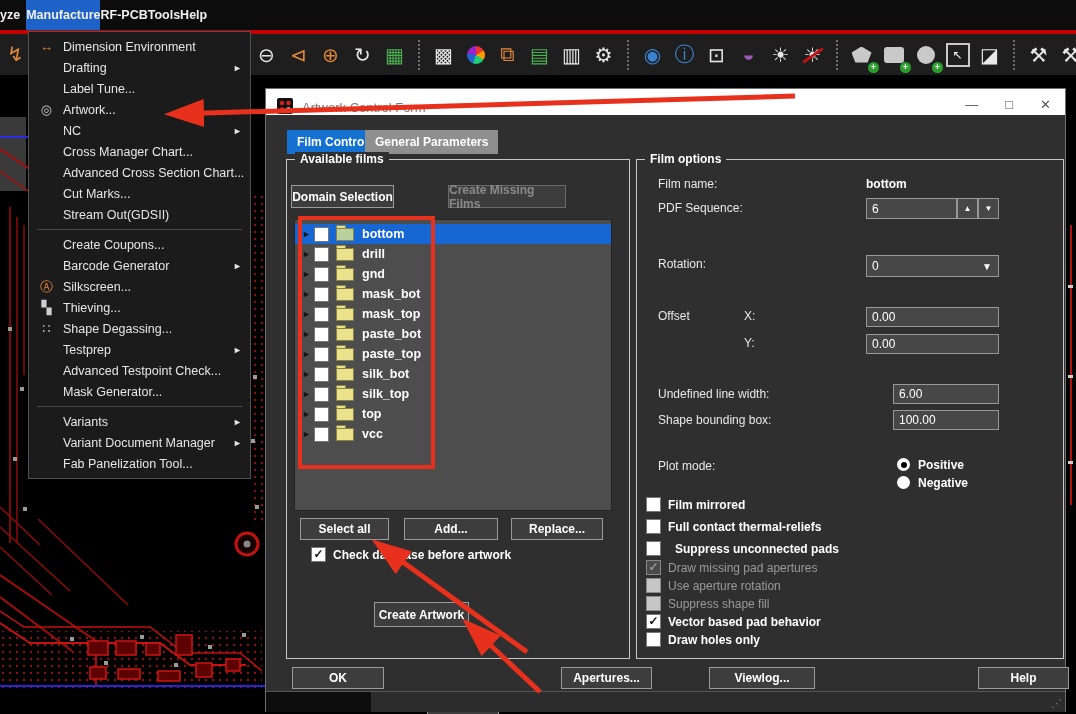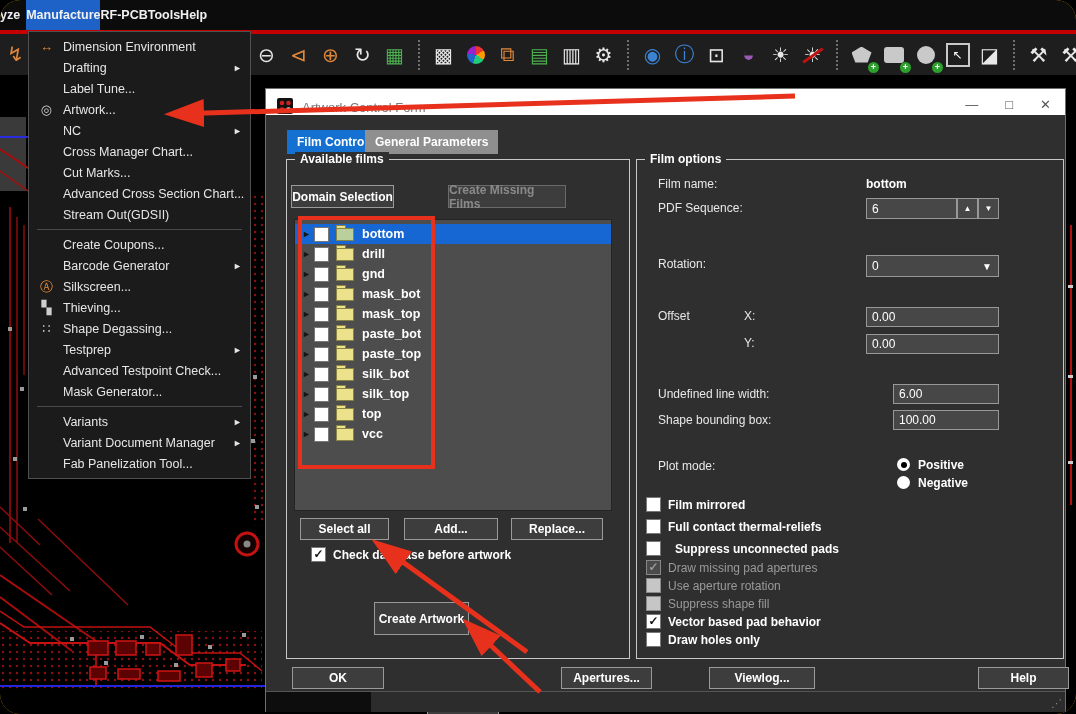--- a/index.html
+++ b/index.html
@@ -1,17 +1,17 @@
 <!DOCTYPE html>
 <html><head>
 <meta charset="utf-8">
 <style>
   html,body{margin:0;padding:0;background:#000;}
   #app{position:relative;width:1076px;height:714px;overflow:hidden;background:#eab308;
-       font-family:"Liberation Sans",sans-serif;border-radius:20px;-webkit-font-smoothing:antialiased;}
+       font-family:"Liberation Sans",sans-serif;-webkit-font-smoothing:antialiased;}
 
   
   .menubar{position:absolute;left:0;top:0;width:1076px;height:30px;background:#0c0c0c;
            display:flex;align-items:stretch;z-index:6;}
   .mb-item{display:flex;align-items:center;padding:0 0;color:#f0f0f0;font-size:12.5px;
            font-weight:bold;}
   .mb-item.partial{padding:0 6px 0 0;}
   .mb-item.active{background:#1e62c8;}
   .redline{position:absolute;left:0;top:30px;width:1076px;height:4px;background:#c40000;z-index:6;}
 
@@ -245,25 +245,25 @@
         <span class="mi-ic"></span>
         <span class="mi-lb">NC</span>
         <span class="mi-ar">►</span>
       </div>
     <div class="mi">
         <span class="mi-ic"></span>
         <span class="mi-lb">Cross Manager Chart...</span>
       </div>
     <div class="mi">
         <span class="mi-ic"></span>
+        <span class="mi-lb">Advanced Cross Section Chart...</span>
+      </div>
+    <div class="mi">
+        <span class="mi-ic"></span>
         <span class="mi-lb">Cut Marks...</span>
-      </div>
-    <div class="mi">
-        <span class="mi-ic"></span>
-        <span class="mi-lb">Advanced Cross Section Chart...</span>
       </div>
     <div class="mi">
         <span class="mi-ic"></span>
         <span class="mi-lb">Stream Out(GDSII)</span>
       </div>
     <div class="menu-sep"></div>
     <div class="mi">
         <span class="mi-ic"></span>
         <span class="mi-lb">Create Coupons...</span>
       </div>
@@ -409,21 +409,21 @@
         </div>
     </div>
 
     <div class="btn" style="left:34px;top:429px;width:89px;height:22px">Select all</div>
     <div class="btn" style="left:138px;top:429px;width:94px;height:22px">Add...</div>
     <div class="btn" style="left:245px;top:429px;width:92px;height:22px">Replace...</div>
 
     <span class="cbx checked" style="position:absolute;left:45px;top:458px"></span>
     <span class="f-value" style="left:67px;top:459px">Check database before artwork</span>
 
-    <div class="btn" style="left:108px;top:513px;width:95px;height:33px">Create Artwork</div>
+    <div class="btn" style="left:108px;top:513px;width:95px;height:25px">Create Artwork</div>
 
     <div class="group" style="left:370px;top:70px;width:426px;height:498px">
       <span class="legend">Film options</span>
     </div>
 
     <span class="f-label" style="left:392px;top:88px">Film name:</span>
     <span class="f-value" style="left:600px;top:88px">bottom</span>
 
     <span class="f-label" style="left:392px;top:112px">PDF Sequence:</span>
     <input class="txt" style="left: 600px; top: 109px; width: 91px; height: 21px;" readonly="" value="6">

